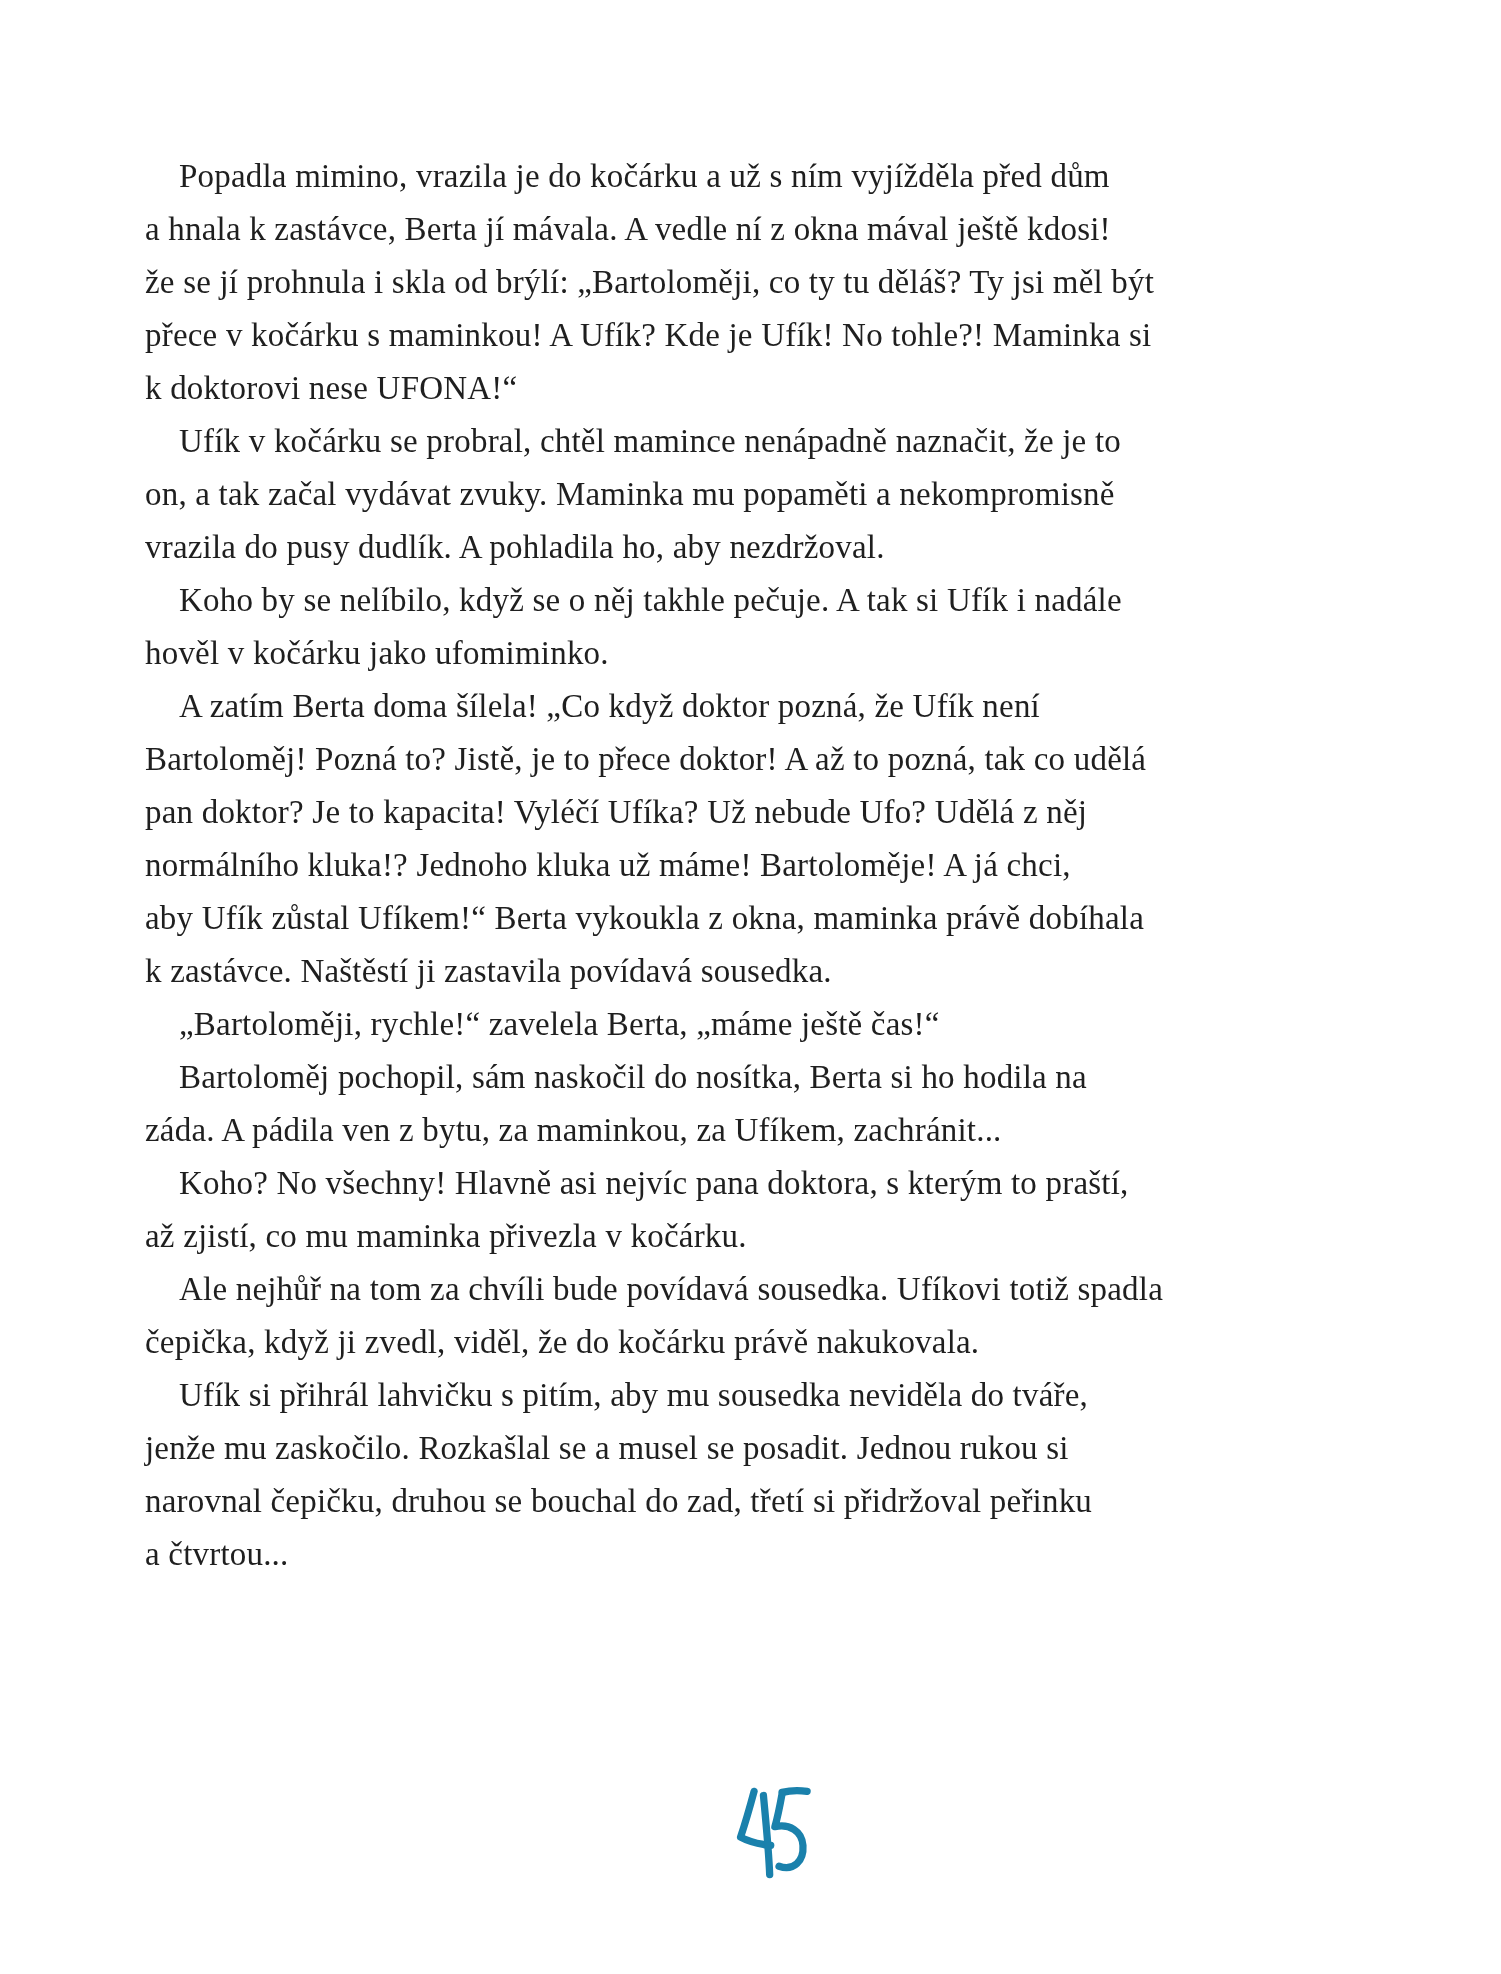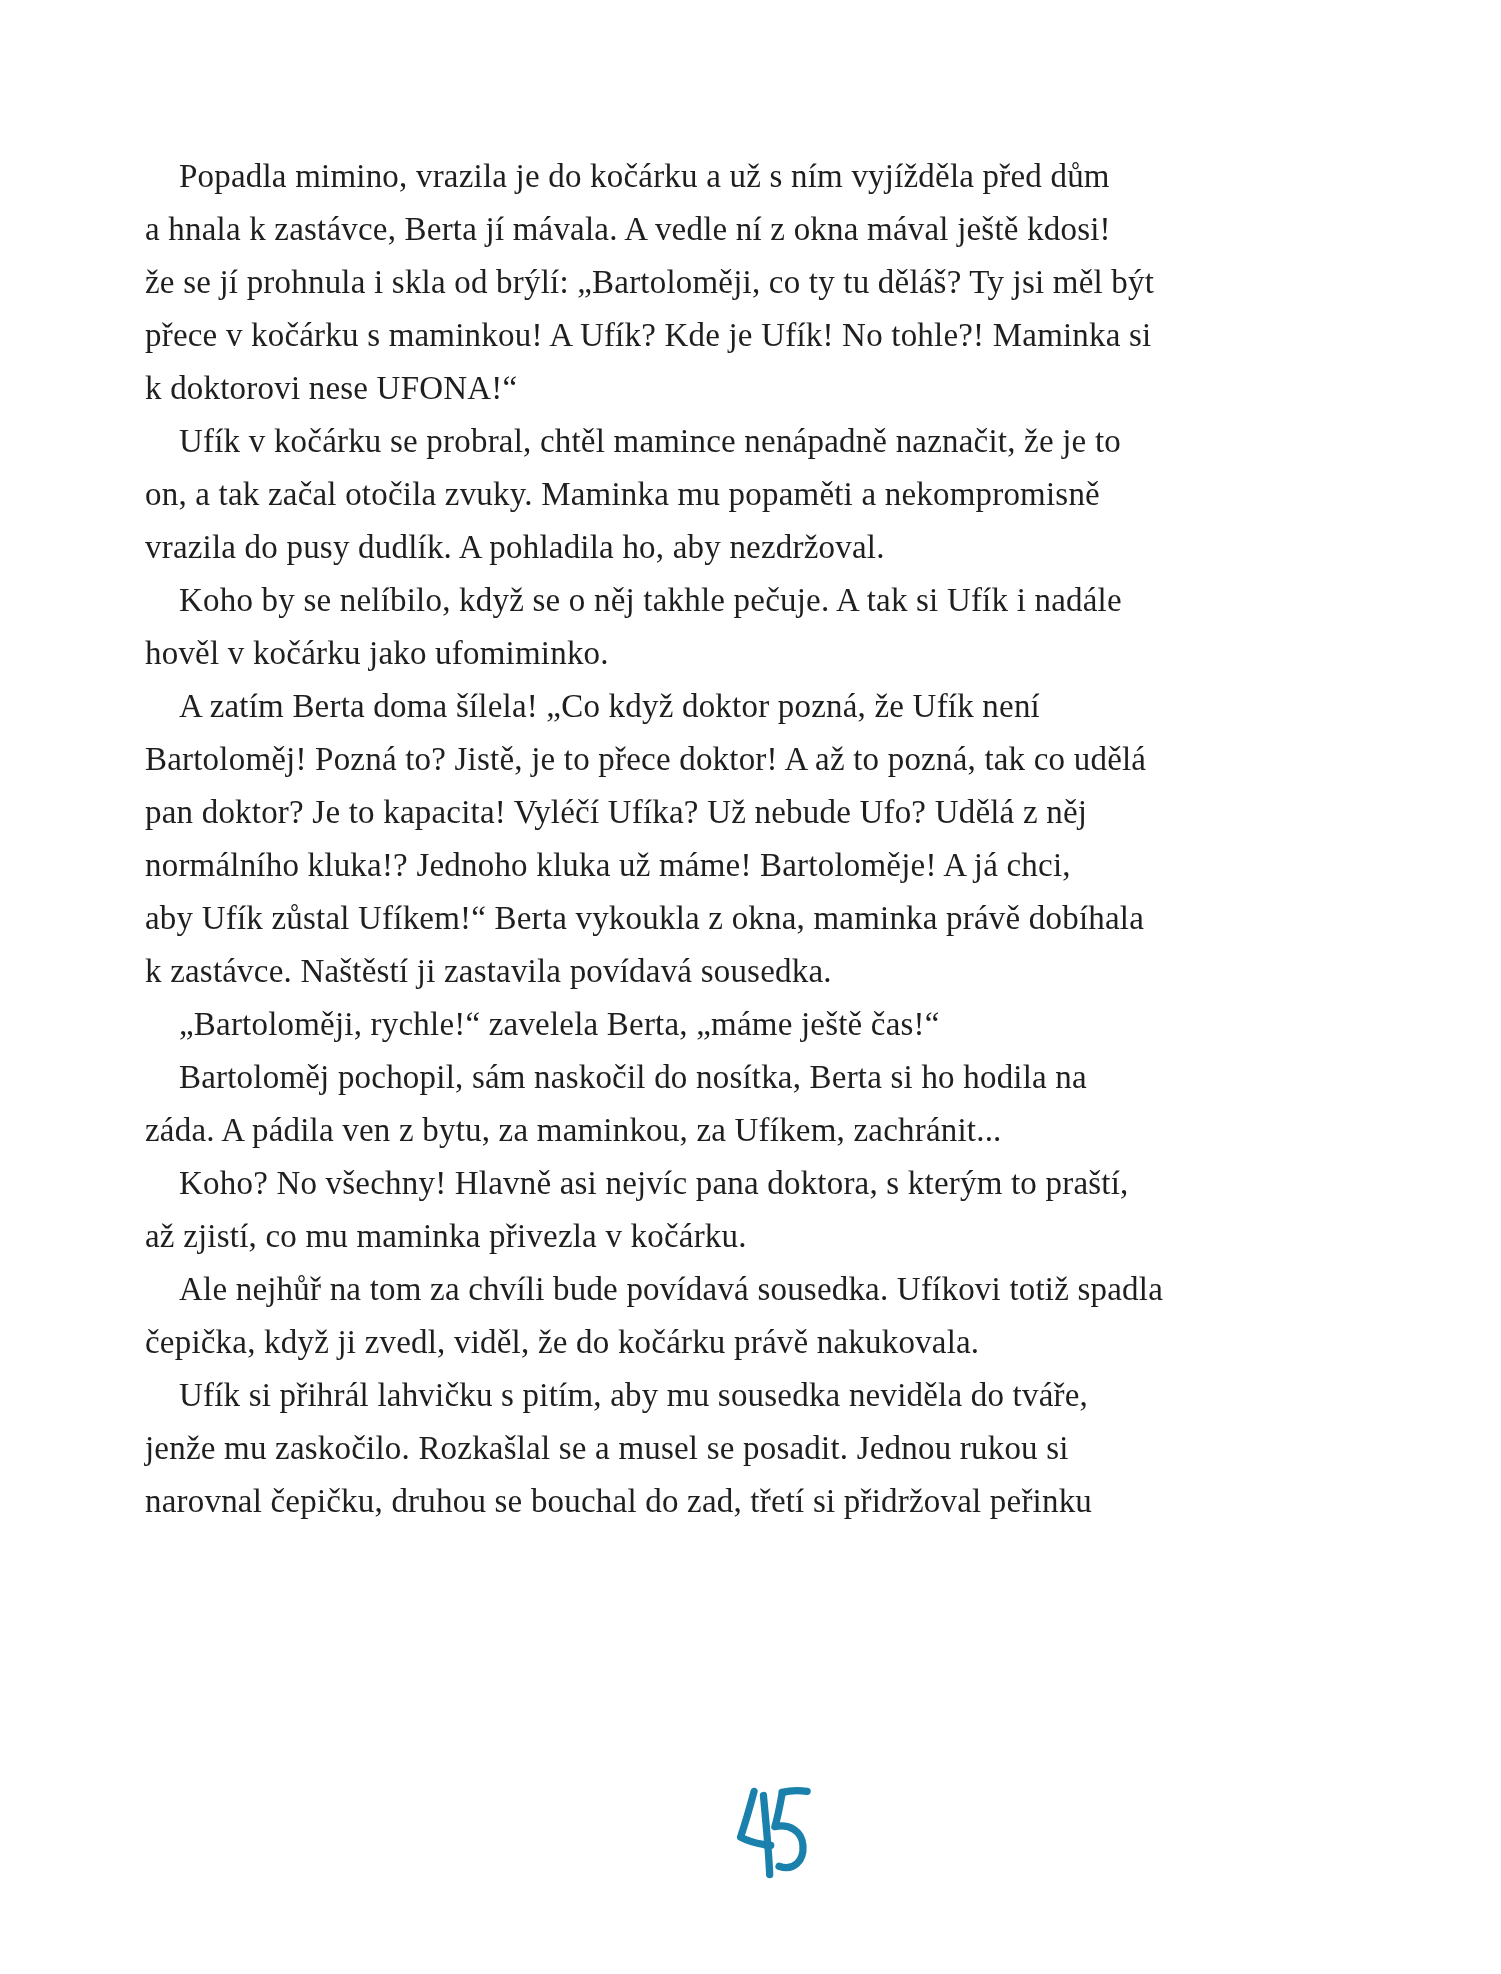--- a/index.html
+++ b/index.html
@@ -53,40 +53,41 @@
 
 <div class="page">
 
   <div class="text-block" style="color: rgb(31, 31, 31);">
       <div class="line indent">Popadla mimino, vrazila je do kočárku a už s ním vyjížděla před dům</div>
       <div class="line">a hnala k zastávce, Berta jí mávala. A vedle ní z okna mával ještě kdosi!</div>
       <div class="line">že se jí prohnula i skla od brýlí: „Bartoloměji, co ty tu děláš? Ty jsi měl být</div>
       <div class="line">přece v kočárku s maminkou! A Ufík? Kde je Ufík! No tohle?! Maminka si</div>
       <div class="line">k doktorovi nese UFONA!“</div>
       <div class="line indent">Ufík v kočárku se probral, chtěl mamince nenápadně naznačit, že je to</div>
-      <div class="line">on, a tak začal otočila zvuky. Maminka mu popaměti a nekompromisně</div>
+      <div class="line">on, a tak začal vydávat zvuky. Maminka mu popaměti a nekompromisně</div>
       <div class="line">vrazila do pusy dudlík. A pohladila ho, aby nezdržoval.</div>
       <div class="line indent">Koho by se nelíbilo, když se o něj takhle pečuje. A tak si Ufík i nadále</div>
       <div class="line">hověl v kočárku jako ufomiminko.</div>
       <div class="line indent">A zatím Berta doma šílela! „Co když doktor pozná, že Ufík není</div>
       <div class="line">Bartoloměj! Pozná to? Jistě, je to přece doktor! A až to pozná, tak co udělá</div>
       <div class="line">pan doktor? Je to kapacita! Vyléčí Ufíka? Už nebude Ufo? Udělá z něj</div>
       <div class="line">normálního kluka!? Jednoho kluka už máme! Bartoloměje! A já chci,</div>
       <div class="line">aby Ufík zůstal Ufíkem!“ Berta vykoukla z okna, maminka právě dobíhala</div>
       <div class="line">k zastávce. Naštěstí ji zastavila povídavá sousedka.</div>
       <div class="line indent">„Bartoloměji, rychle!“ zavelela Berta, „máme ještě čas!“</div>
       <div class="line indent">Bartoloměj pochopil, sám naskočil do nosítka, Berta si ho hodila na</div>
       <div class="line">záda. A pádila ven z bytu, za maminkou, za Ufíkem, zachránit...</div>
       <div class="line indent">Koho? No všechny! Hlavně asi nejvíc pana doktora, s kterým to praští,</div>
       <div class="line">až zjistí, co mu maminka přivezla v kočárku.</div>
       <div class="line indent">Ale nejhůř na tom za chvíli bude povídavá sousedka. Ufíkovi totiž spadla</div>
       <div class="line">čepička, když ji zvedl, viděl, že do kočárku právě nakukovala.</div>
       <div class="line indent">Ufík si přihrál lahvičku s pitím, aby mu sousedka neviděla do tváře,</div>
       <div class="line">jenže mu zaskočilo. Rozkašlal se a musel se posadit. Jednou rukou si</div>
       <div class="line">narovnal čepičku, druhou se bouchal do zad, třetí si přidržoval peřinku</div>
+      <div class="line">a čtvrtou...</div>
     </div>
 
   <div class="page-number" aria-label="45" style="color: rgb(26, 129, 172);">
     <svg viewBox="0 0 90 100" fill="none" stroke="currentColor" stroke-width="7" stroke-linecap="round" stroke-linejoin="round">
 
       <path d="M 22 9 C 18 24 13 41 9 53 C 18 58 29 60 38 61"></path>
       <path d="M 31 13 C 33 35 36 64 37 89"></path>
 
       <path d="M 49 10 C 57 8 66 8 73 9"></path>
       <path d="M 49 11 C 47 22 45 33 42 43 C 56 40 68 47 69 61 C 70 76 60 86 46 81"></path>

